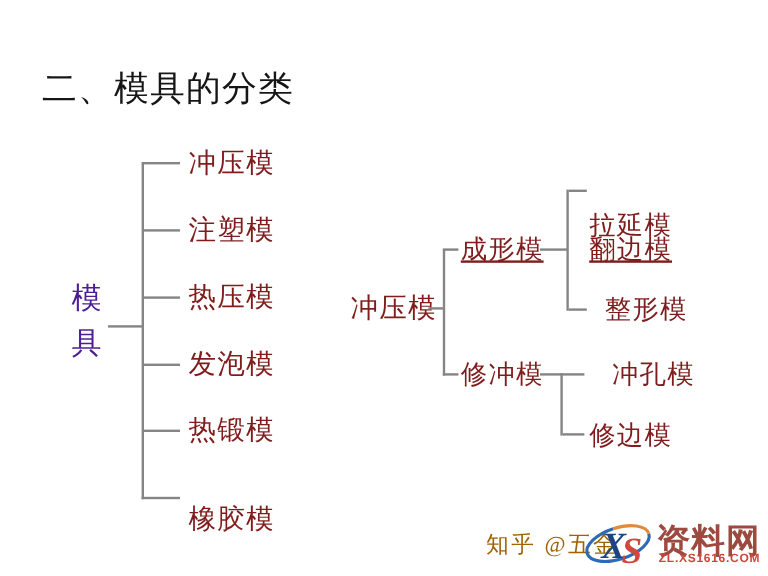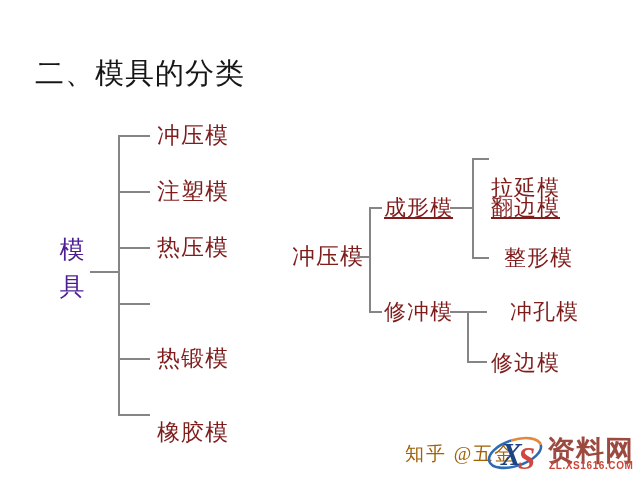--- a/index.html
+++ b/index.html
@@ -56,20 +56,21 @@
   <div class="line" style="left:120px;top:135px;width:30px;height:2px;"></div>
   <div class="line" style="left:120px;top:191px;width:30px;height:2px;"></div>
   <div class="line" style="left:120px;top:247px;width:30px;height:2px;"></div>
   <div class="line" style="left:120px;top:303px;width:30px;height:2px;"></div>
   <div class="line" style="left:120px;top:358px;width:30px;height:2px;"></div>
   <div class="line" style="left:118px;top:414px;width:32px;height:2px;"></div>
 
   <div class="node" style="left:157px;top:123px;">冲压模</div>
   <div class="node" style="left:157px;top:179px;">注塑模</div>
   <div class="node" style="left:157px;top:235px;">热压模</div>
+  <div class="node" style="left:157px;top:291px;">发泡模</div>
   <div class="node" style="left:157px;top:346px;">热锻模</div>
   <div class="node" style="left:157px;top:420px;">橡胶模</div>
 
   <div class="node" style="left:292px;top:244px;">冲压模</div>
   <div class="line" style="left:357px;top:256px;width:13px;height:2px;"></div>
   <div class="line" style="left:369px;top:208px;width:2px;height:105px;"></div>
   <div class="line" style="left:369px;top:207px;width:13px;height:2px;"></div>
   <div class="line" style="left:369px;top:311px;width:13px;height:2px;"></div>
 
   <div class="node small" style="left:384px;top:195px;text-decoration:underline;">成形模</div>

